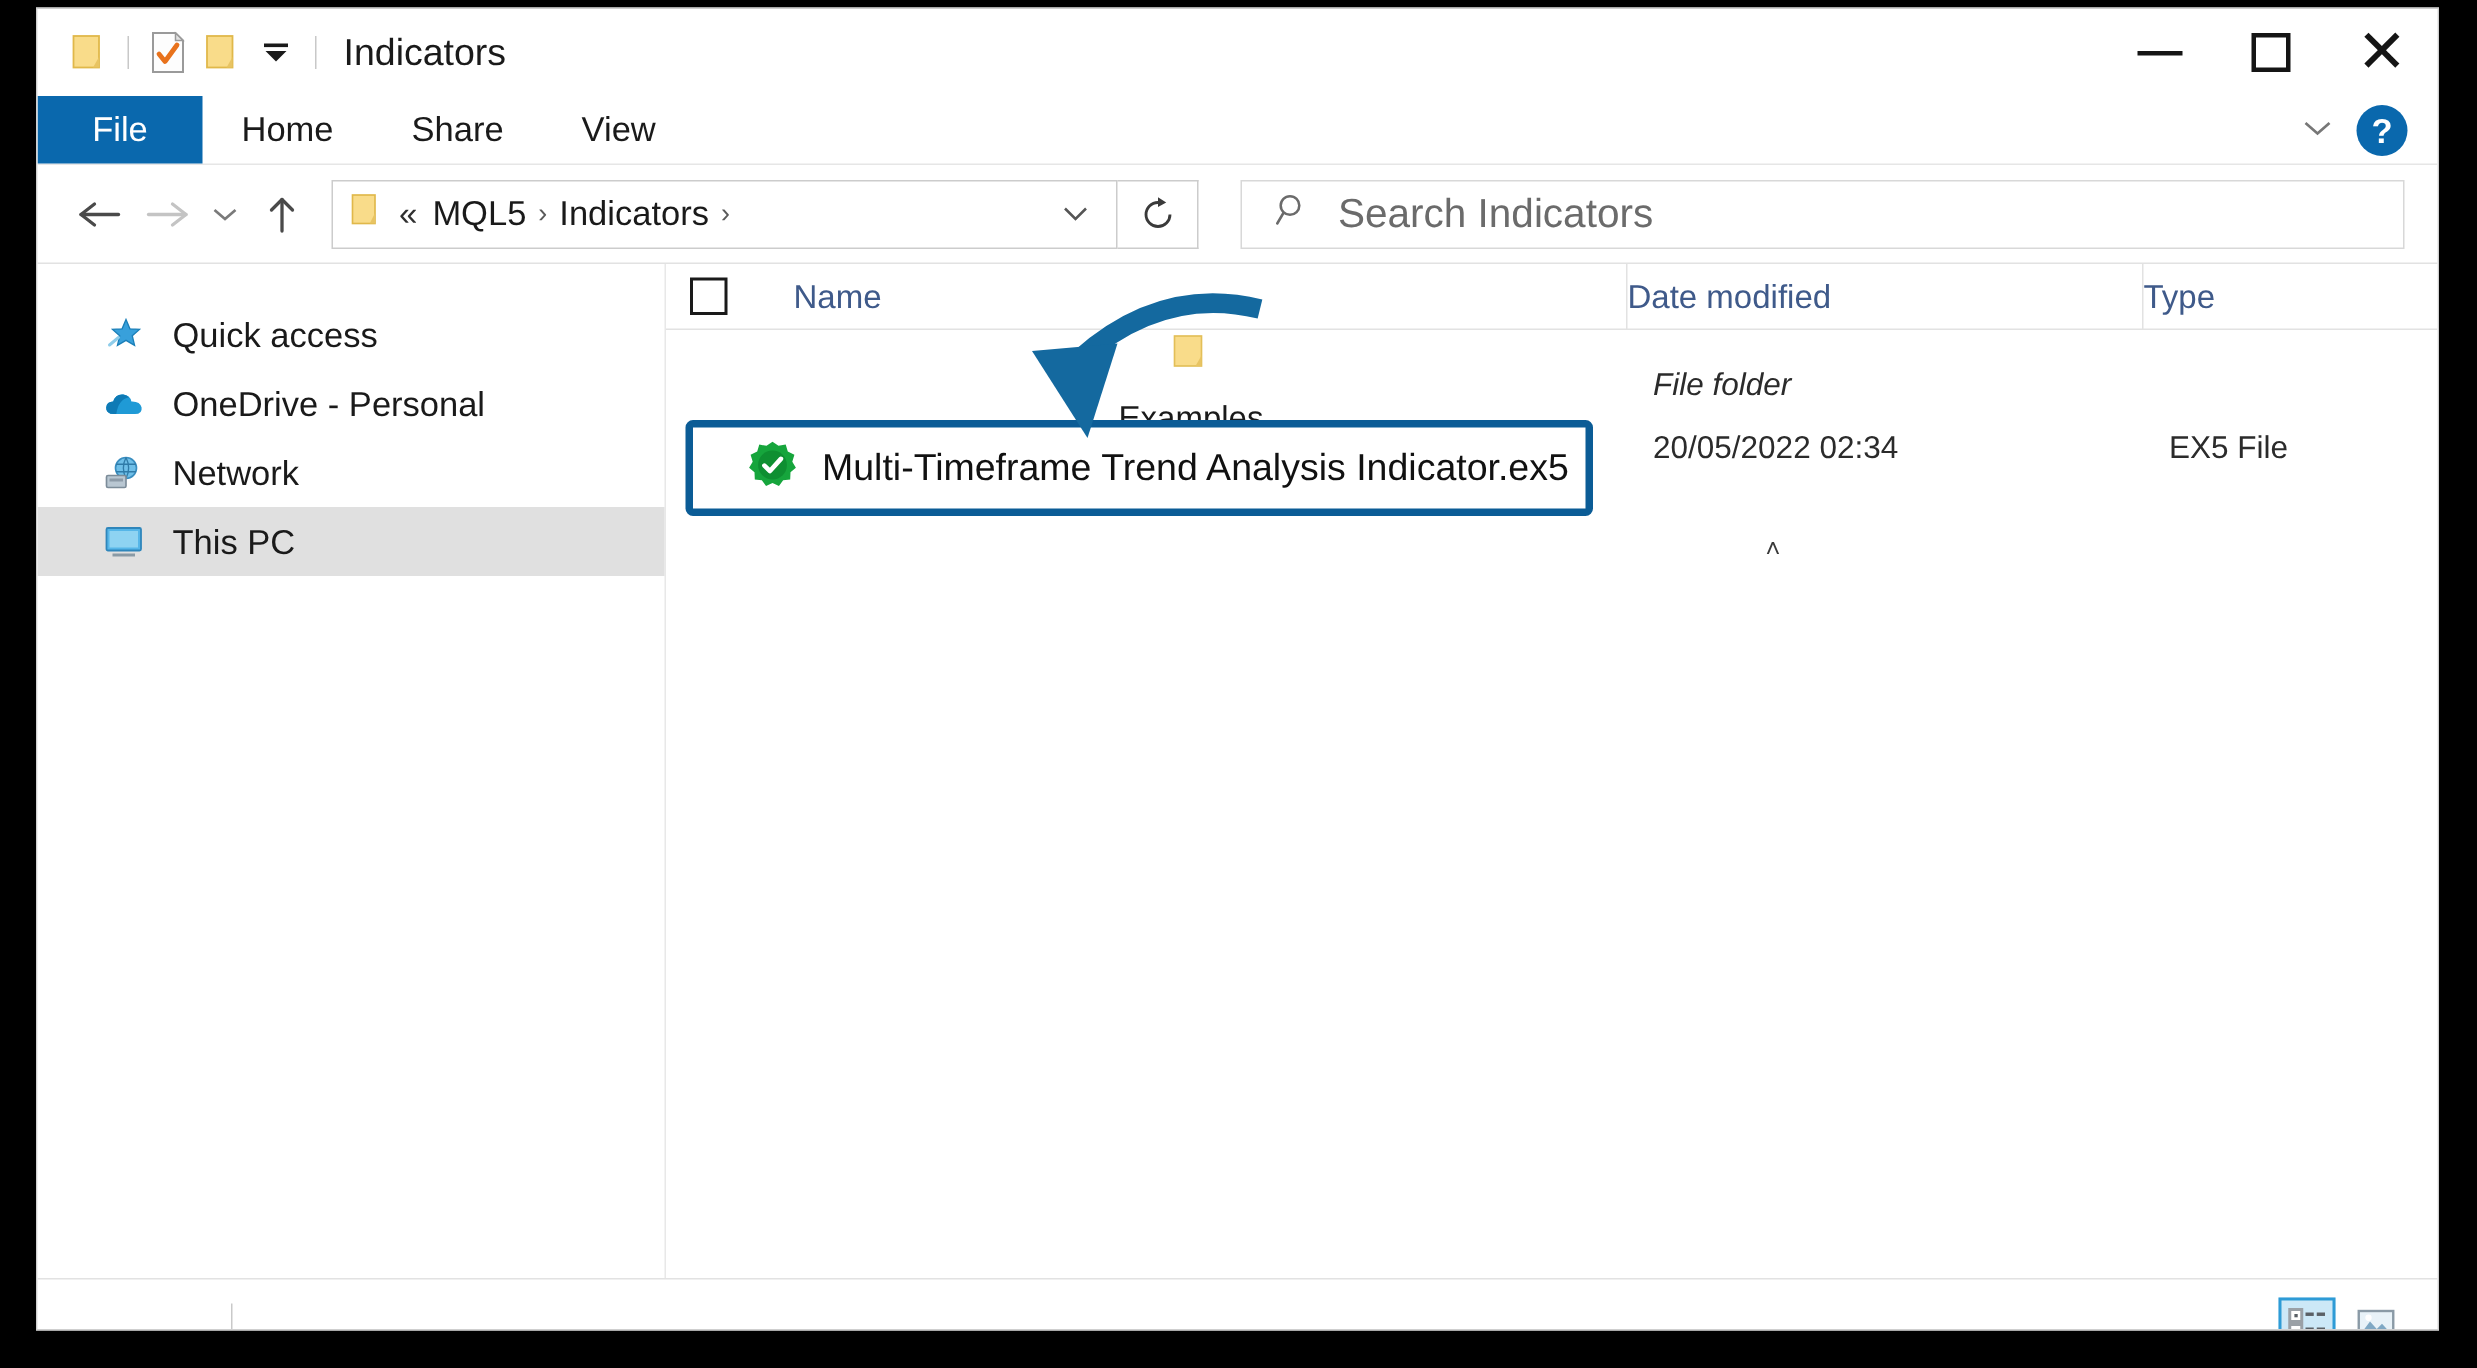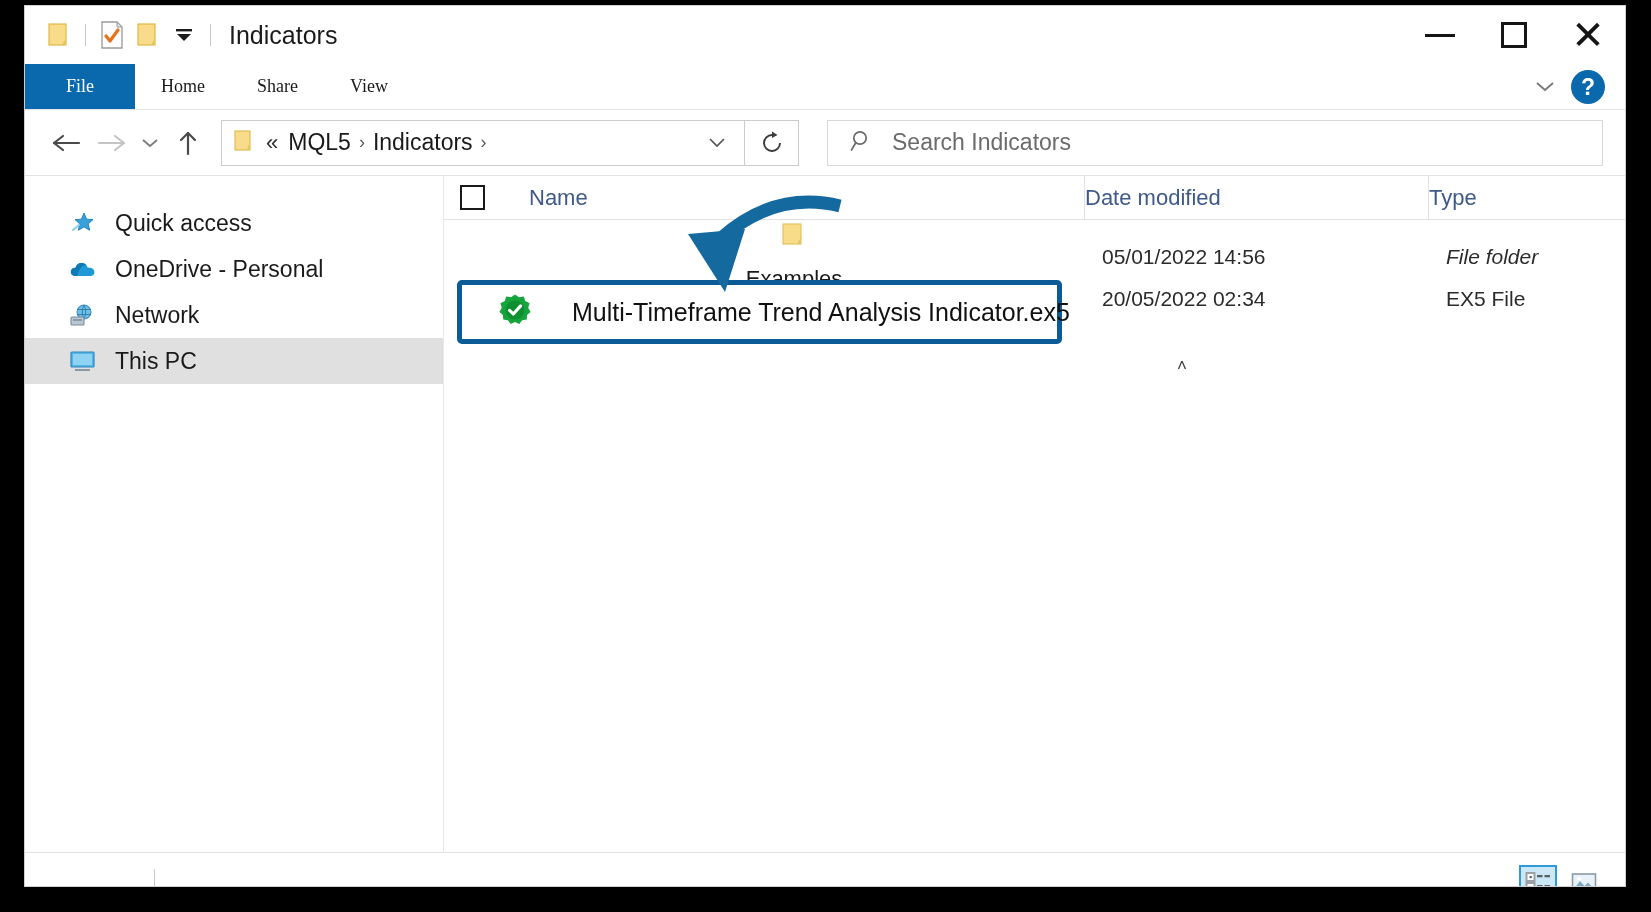--- a/index.html
+++ b/index.html
@@ -58,23 +58,22 @@
   .ribbon {
     height: 46px;
     background: #ffffff;
     display: flex; align-items: stretch;
     position: relative;
     border-bottom: 1px solid #e6e6e6;
   }
   .tab {
     display: flex; align-items: center; justify-content: center;
     padding: 0 26px;
-    font-size: 18px; color: #1a1a1a;
+    font-size: 23px; color: #1a1a1a;
     cursor: default;
-    font-family: Liberation Serif, serif;
   }
   .tab.file {
     background: #0a68ad; color: #ffffff;
     min-width: 110px;
   }
   .ribbon-right {
     position: absolute; right: 0; top: 0; height: 46px;
     display: flex; align-items: center; gap: 16px; padding-right: 20px;
   }
   .chev-down {
@@ -120,21 +119,21 @@
     width: 54px; height: 46px;
     border: 1px solid #cccccc; border-left: none;
     display: flex; align-items: center; justify-content: center;
     font-size: 25px; color: #3a3a3a;
   }
   .search-box {
     flex: 1; height: 46px; margin-left: 28px; margin-right: 4px;
     border: 1px solid #d8d8d8; background: #fff;
     display: flex; align-items: center; padding-left: 22px; gap: 18px;
   }
-  .search-ph { font-size: 23px; color: #6b6b6b; }
+  .search-ph { font-size: 27px; color: #6b6b6b; }
 
   
   .body-area {
     display: flex;
     height: 676px;
     background: #ffffff;
   }
   .sidebar {
     width: 419px;
     background: #ffffff;
@@ -197,21 +196,21 @@
     position: absolute;
     left: 432px; top: 274px;
     width: 605px; height: 64px;
     border: 5px solid #0b5c96;
     border-radius: 5px;
     background: #ffffff;
     z-index: 40;
     display: flex; align-items: center;
     padding-left: 36px; gap: 16px;
   }
-  .annot-label { font-size: 25px; color: #111; white-space: nowrap; margin-left: 24px; }
+  .annot-label { font-size: 25px; color: #111; white-space: nowrap; }
   .annot-arrow {
     position: absolute;
     left: 600px; top: 178px;
     width: 240px; height: 130px;
     z-index: 45; pointer-events: none;
   }
   .sort-caret {
     position: absolute; left: 733px; top: 180px;
     font-size: 17px; color: #3a3a3a; z-index: 5;
   }
@@ -432,21 +431,20 @@
         <div class="row" style="margin-top:16px;">
           <div class="cell-name" style="width:640px;flex-direction:column;">
             <span>
               <svg width="28" height="24" viewBox="0 0 28 24">
                 <rect x="3" y="2" width="18" height="20" fill="#f9dc8a" stroke="#e3bf58" stroke-width="1.1"></rect>
                 <path d="M21 15 L21 22 L17 22 Z" fill="#e8c463"></path>
               </svg>
             </span>
             <span>Examples</span>
           </div>
-          <div class="cell-date" style="width:344px;">05/01/2022 14:56</div>
           <div class="cell-type" style="flex:1;font-style:italic;">File folder</div>
         </div>
 
         <div class="row" style="margin-top:0px;">
           <div class="cell-name" style="width:640px; visibility:hidden;">
             <span></span>
             <span>Multi-Timeframe Trend Analysis Indicator.ex5</span>
           </div>
           <div class="cell-date" style="width:344px;">20/05/2022 02:34</div>
           <div class="cell-type" style="flex:1;">EX5 File</div>

